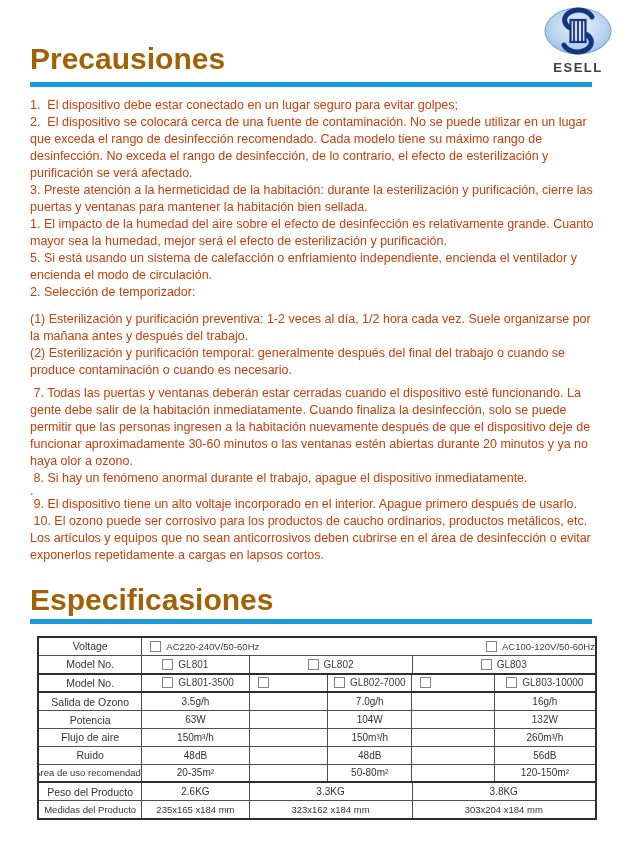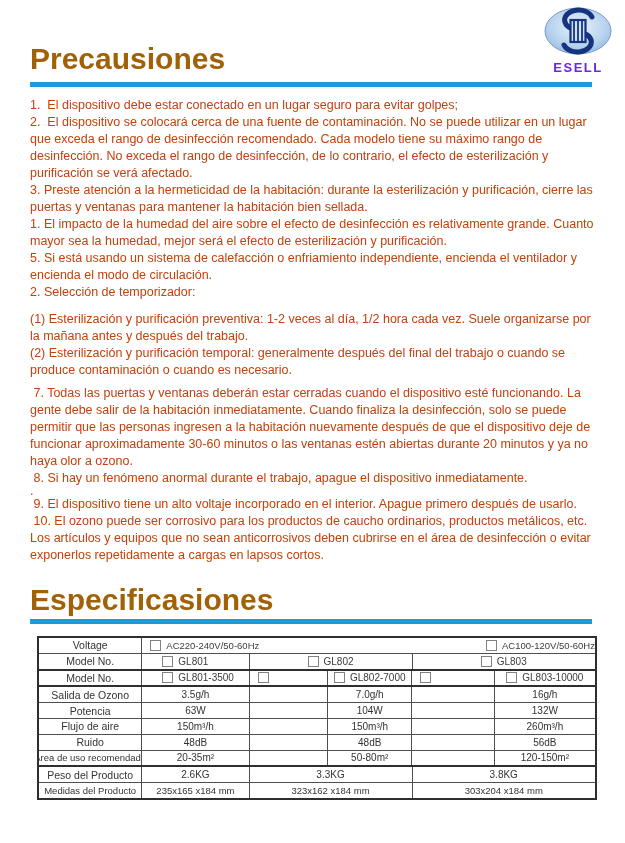--- a/index.html
+++ b/index.html
@@ -2,40 +2,40 @@
 <html><head>
 <meta charset="utf-8">
 <style>
   html,body{margin:0;padding:0;background:#ffffff;}
   .page{
     position:relative;width:625px;height:843px;background:#ffffff;overflow:hidden;
     font-family:"Liberation Sans", sans-serif;color:#383838;
   }
   
   .logo{position:absolute;top:7px;left:541px;width:74px;text-align:center;}
-  .brand{font-size:13px;font-weight:bold;color:#6d28d9;letter-spacing:1.5px;margin-top:0;}
+  .brand{font-size:13px;font-weight:bold;color:#404040;letter-spacing:1.5px;margin-top:0;}
   
   .h-title{position:absolute;left:30px;font-weight:bold;color:#a16207;font-size:30px;letter-spacing:0;}
   .h1{top:42px;}
   .h2{top:583px;}
   .rule{position:absolute;left:30px;width:562px;height:5px;background:#1b9cd8;}
   .rule1{top:82px;}
   .rule2{top:619px;}
   
   .textblock{
     position:absolute;left:30px;top:97px;width:568px;
     font-size:12.5px;line-height:17px;color:#c2410c;
   }
   .para{margin:0;white-space:pre-wrap;}
   .gap1{height:10px;}
   .gap2{height:6px;}
   .dotline{line-height:9px;}
   
   .spec-table{
-    position:absolute;left:37px;top:636px;width:560px;height:164px;
+    position:absolute;left:37px;top:636px;width:560px;height:184px;
     border:2px solid #2e2e2e;box-sizing:border-box;
     display:flex;flex-direction:column;
   }
   .trow{display:flex;flex:1 1 0;border-top:1px solid #4f4f4f;min-height:0;}
   .trow.first{border-top:none;}
   .trow.thick{border-top-width:2px;border-top-color:#2e2e2e;}
   .cell{
     display:flex;align-items:center;justify-content:center;
     border-left:1px solid #4f4f4f;box-sizing:border-box;
     font-size:10px;color:#333;overflow:hidden;white-space:nowrap;

